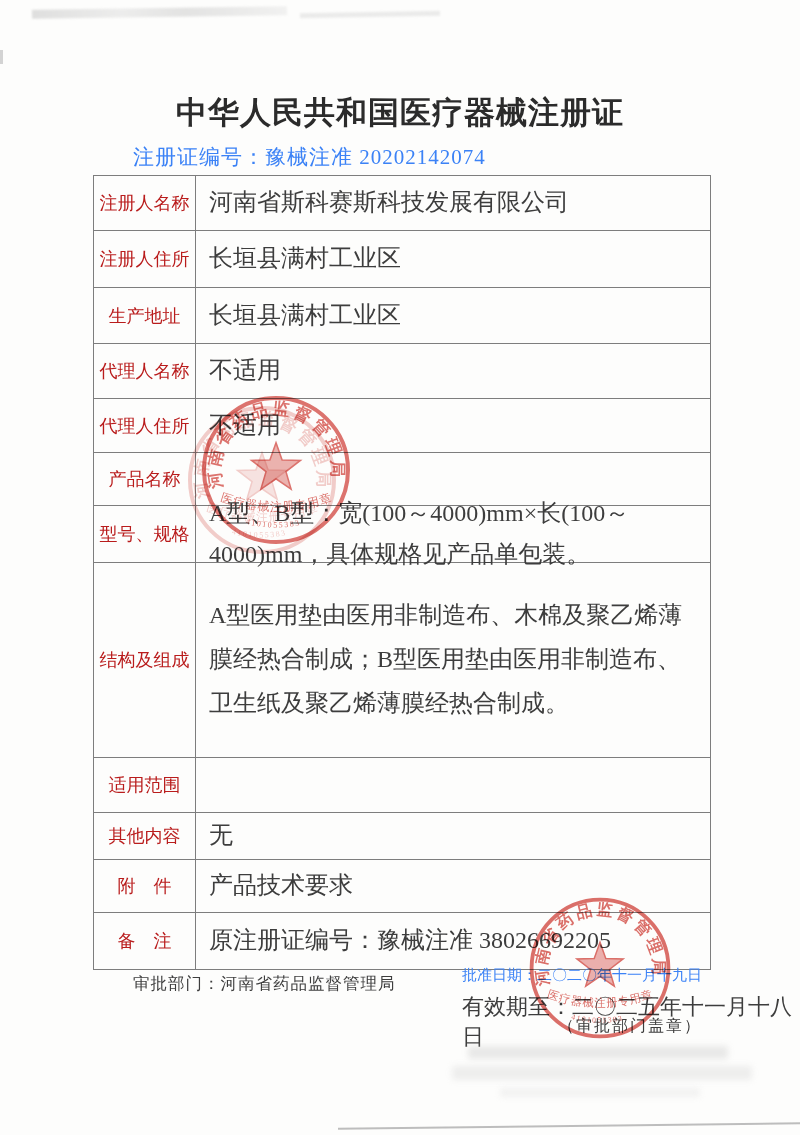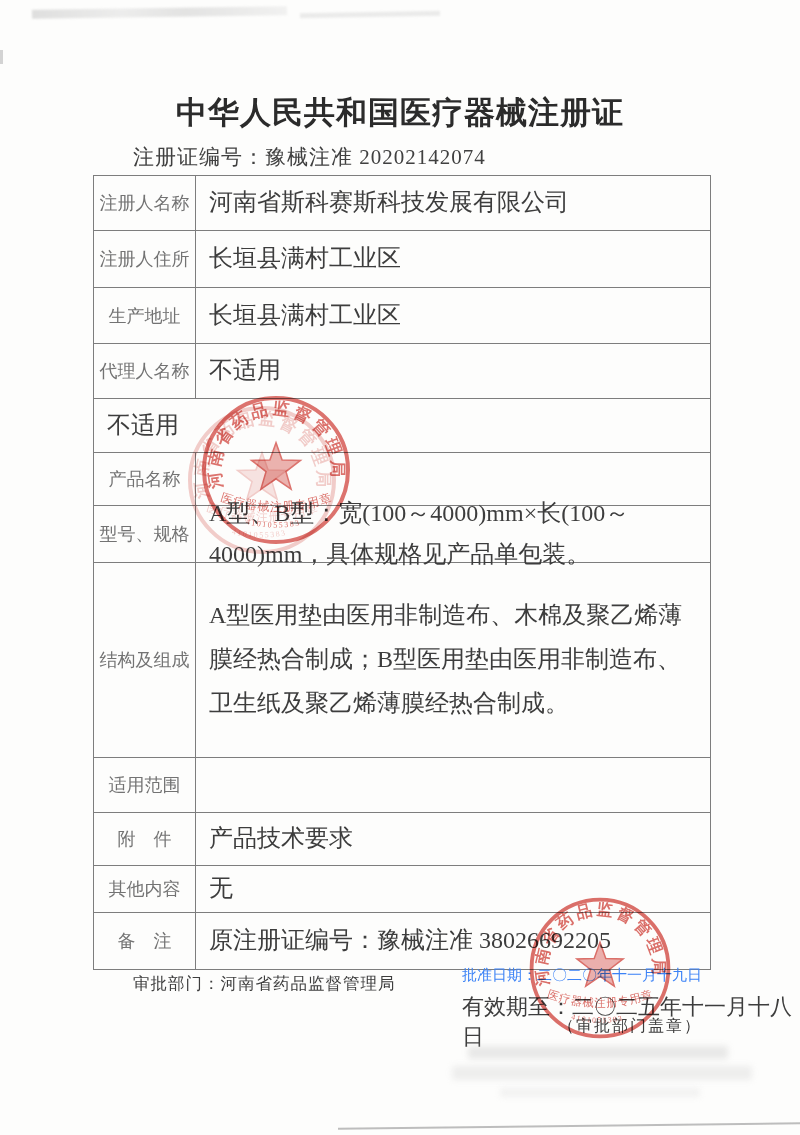--- a/index.html
+++ b/index.html
@@ -12,35 +12,35 @@
     color:#3d3d3d;
   }
   .title{
     position:absolute;left:0;top:92px;width:800px;
     text-align:center;
     font-size:31px;font-weight:bold;color:#2b2b2b;
     letter-spacing:1px;
   }
   .certline{
     position:absolute;left:133px;top:143px;
-    font-size:21px;color:#404040;letter-spacing:1px;
+    font-size:21px;color:#3b82f6;letter-spacing:1px;
   }
   .doc-table{
     position:absolute;left:93px;top:175px;width:618px;
     border:1px solid #7d7d7d;
     box-sizing:border-box;
   }
   .row{display:flex;box-sizing:border-box;}
   .row:not(:last-child){border-bottom:1px solid #7d7d7d;}
   .cell-label{
     width:102px;flex:0 0 102px;
     border-right:1px solid #7d7d7d;
     display:flex;align-items:center;justify-content:center;
     text-align:center;
-    font-size:18px;color:#737373;
+    font-size:18px;color:#b91c1c;
     padding:2px 4px;box-sizing:border-box;
   }
   .cell-value{
     flex:1;
     display:flex;align-items:center;
     padding:4px 14px 4px 13px;
     font-size:24px;line-height:1.82;color:#3d3d3d;
     box-sizing:border-box;
   }
   .footer-left{
@@ -101,43 +101,44 @@
     </div>
     <div class="row" style="height:56px">
       <div class="cell-label">生产地址</div>
       <div class="cell-value">长垣县满村工业区</div>
     </div>
     <div class="row" style="height:55px">
       <div class="cell-label">代理人名称</div>
       <div class="cell-value">不适用</div>
     </div>
     <div class="row" style="height:54px">
+      <div class="cell-label">代理人住所</div>
       <div class="cell-value">不适用</div>
     </div>
     <div class="row" style="height:53px">
       <div class="cell-label">产品名称</div>
     </div>
     <div class="row" style="height:57px">
       <div class="cell-label">型号、规格</div>
       <div class="cell-value" style="line-height:1.7">A型、B型：宽(100～4000)mm×长(100～4000)mm，具体规格见产品单包装。</div>
     </div>
     <div class="row" style="height:195px">
       <div class="cell-label">结构及组成</div>
       <div class="cell-value">A型医用垫由医用非制造布、木棉及聚乙烯薄膜经热合制成；B型医用垫由医用非制造布、卫生纸及聚乙烯薄膜经热合制成。</div>
     </div>
     <div class="row" style="height:55px">
       <div class="cell-label">适用范围</div>
     </div>
+    <div class="row" style="height:47px">
+      <div class="cell-label">其他内容</div>
+      <div class="cell-value">无</div>
+    </div>
     <div class="row" style="height:53px">
       <div class="cell-label">附　件</div>
       <div class="cell-value">产品技术要求</div>
-    </div>
-    <div class="row" style="height:47px">
-      <div class="cell-label">其他内容</div>
-      <div class="cell-value">无</div>
     </div>
     <div class="row" style="height:56px">
       <div class="cell-label">备　注</div>
       <div class="cell-value">原注册证编号：豫械注准 38026692205</div>
     </div>
   </div>
 
   <div class="footer-left">审批部门：河南省药品监督管理局</div>
   <div class="fdate1">批准日期：二〇二〇年十一月十九日</div>
   <div class="fdate2">有效期至：二〇二五年十一月十八日</div>

